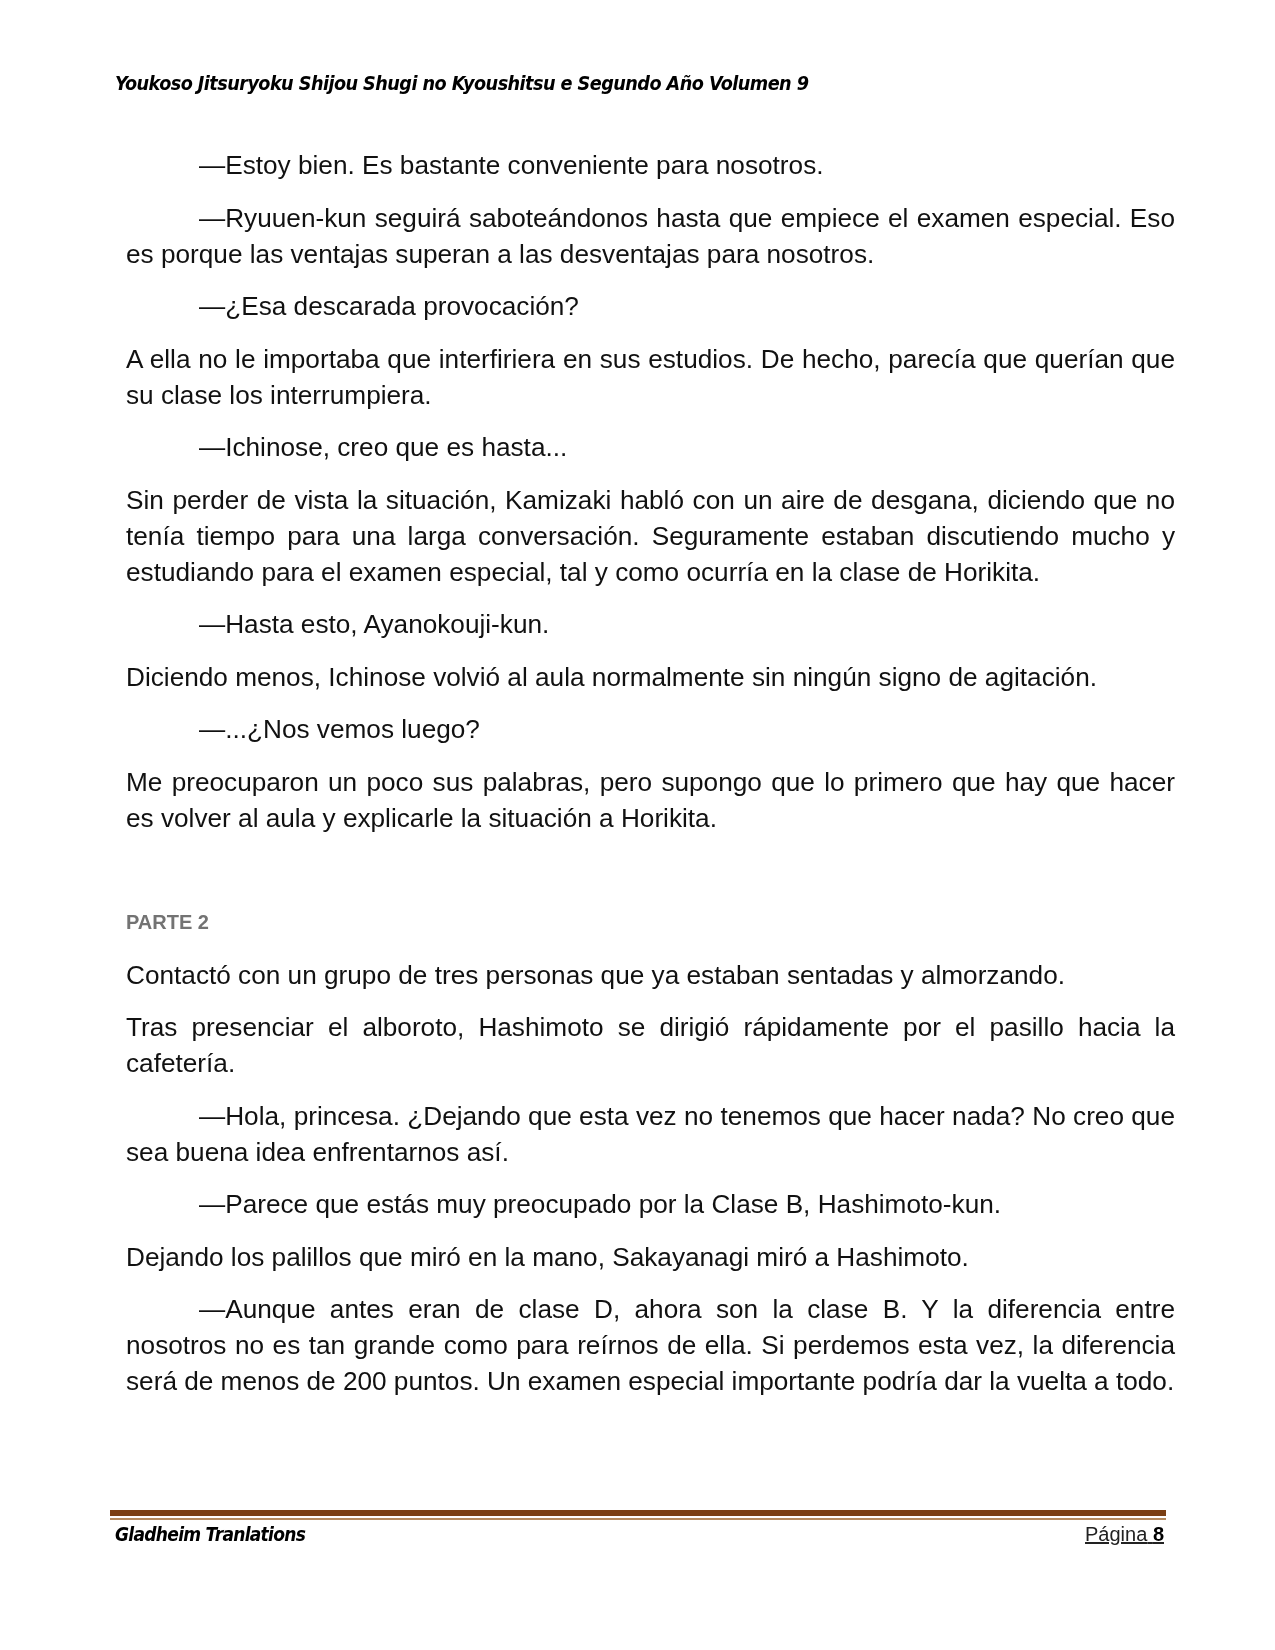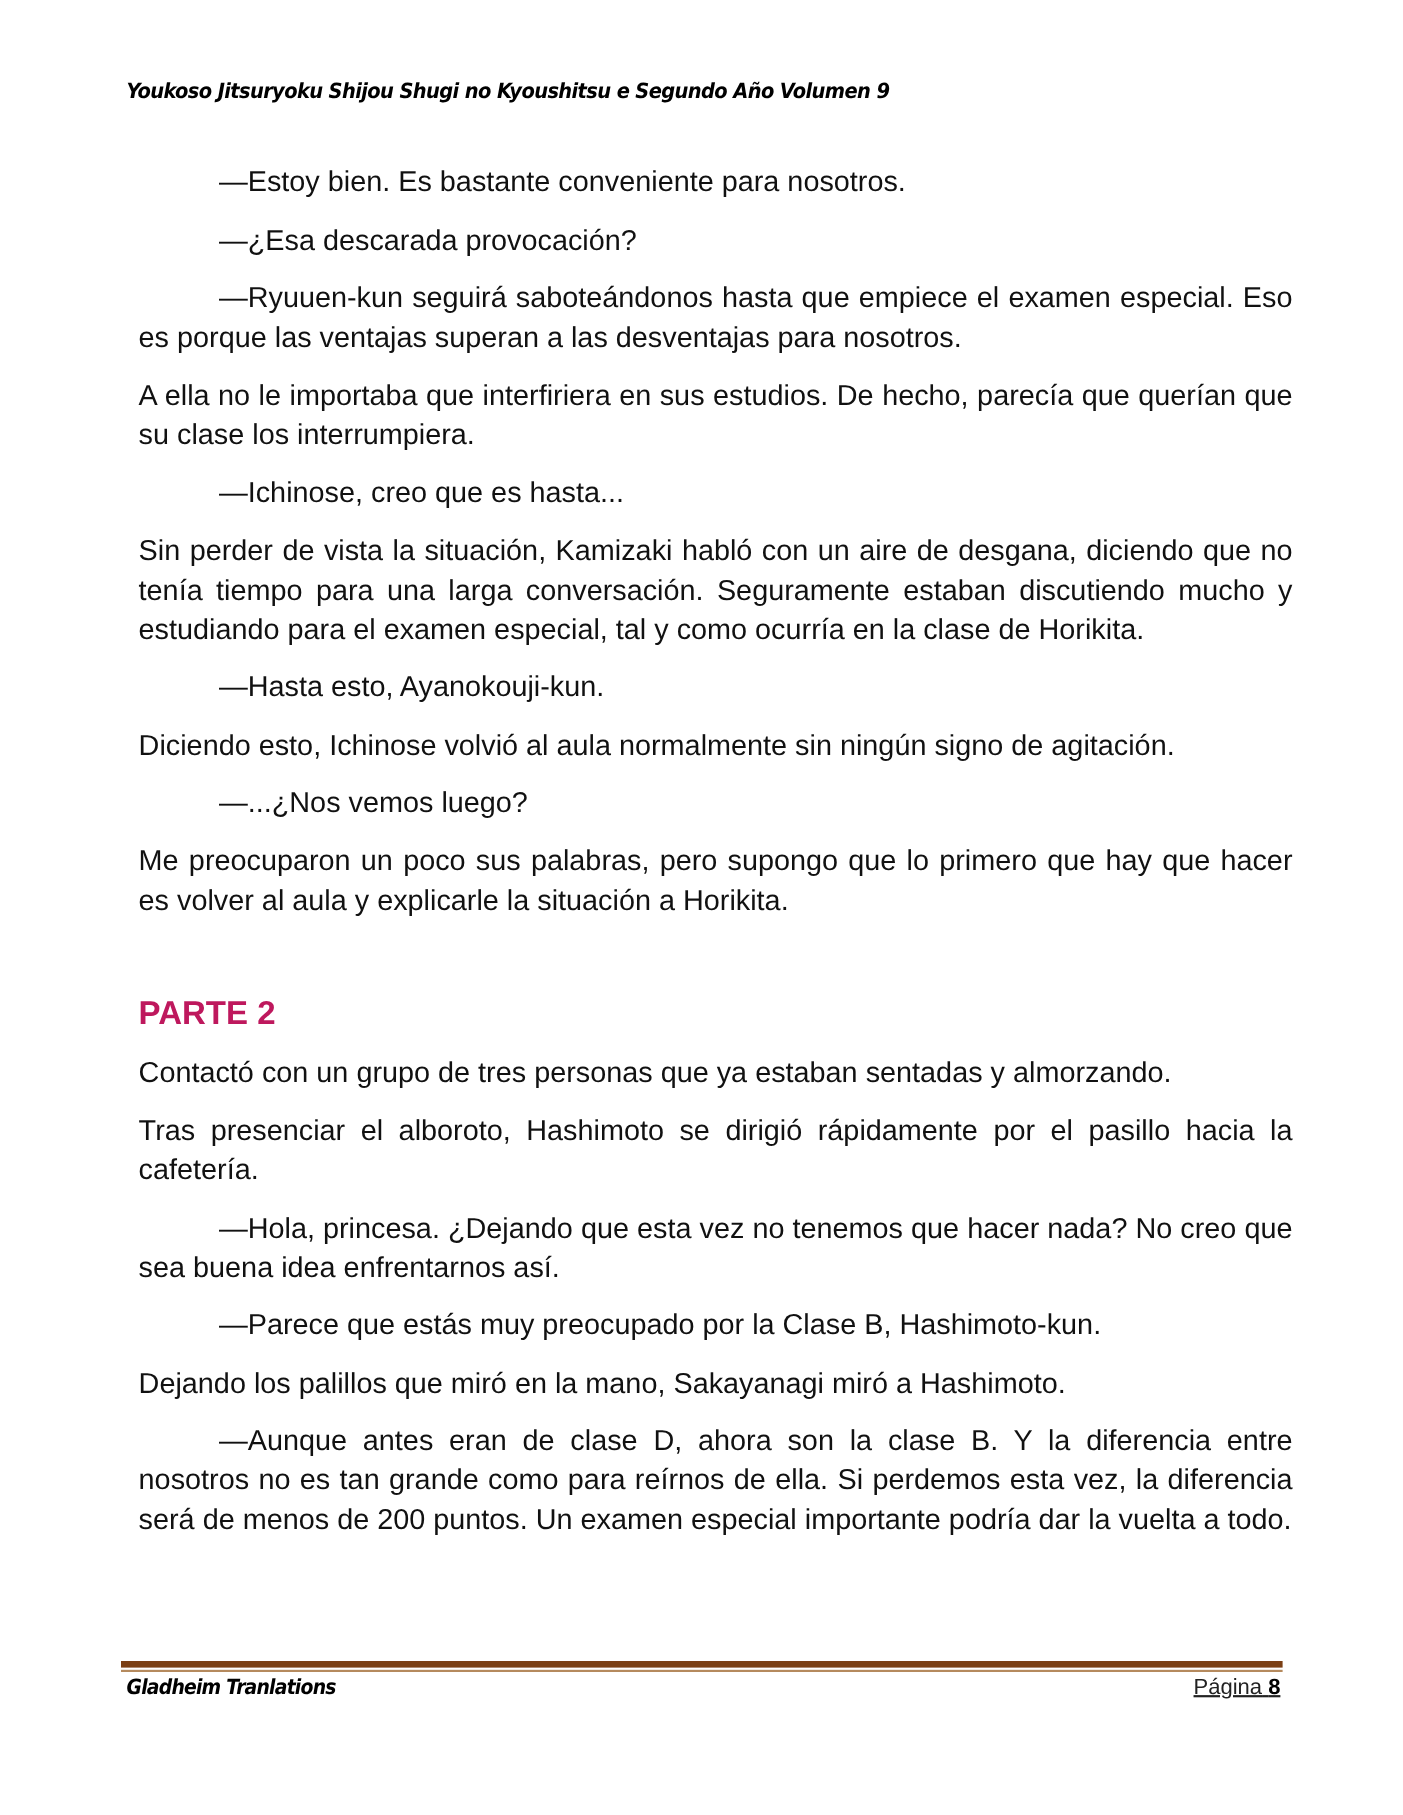--- a/index.html
+++ b/index.html
@@ -12,22 +12,22 @@
     }
     .body-text {
       position: absolute; left: 114px; top: 147px; width: 1049px;
       font-family: "Liberation Sans", sans-serif; font-size: 26.2px; line-height: 36px;
       color: #111;
       margin-left: 12px;
     }
     .body-text p { margin: 0 0 16.5px 0; text-align: justify; }
     .body-text p.dlg { text-indent: 73px; }
     .body-text h2 {
-      font-family: "Liberation Sans", sans-serif; font-weight: bold; font-size: 30px;
-      line-height: 36px; margin: 0 0 16.5px 0; color: #be185d;
+      font-family: "Liberation Sans", sans-serif; font-weight: bold; font-size: 20px;
+      line-height: 36px; margin: 0 0 16.5px 0; color: #737373;
     }
     .spacer { height: 52px; }
     .footer-rule-thick { position: absolute; left: 110px; top: 1510px; width: 1056px; height: 6px; background: #7b3f14; }
     .footer-rule-thin { position: absolute; left: 110px; top: 1518px; width: 1056px; height: 2px; background: #b58a5e; }
     .footer-left {
       position: absolute; left: 115px; top: 1523px;
       font-family: "DejaVu Sans", sans-serif; font-weight: bold; font-style: italic;
       font-size: 19px; color: #000; letter-spacing: -0.8px;
       transform: scaleX(0.9); transform-origin: left top;
     }
@@ -37,27 +37,27 @@
     }
     .footer-right b { font-weight: bold; color: #000; }
   </style>
 </head>
 <body>
 
 <div class="header">Youkoso Jitsuryoku Shijou Shugi no Kyoushitsu e  Segundo Año Volumen 9</div>
 
 <div class="body-text">
   <p class="dlg">—Estoy bien. Es bastante conveniente para nosotros.</p>
+  <p class="dlg">—Ryuuen-kun seguirá saboteándonos hasta que empiece el examen especial. Eso es porque las ventajas superan a las desventajas para nosotros.</p>
   <p class="dlg">—¿Esa descarada provocación?</p>
-  <p class="dlg">—Ryuuen-kun seguirá saboteándonos hasta que empiece el examen especial. Eso es porque las ventajas superan a las desventajas para nosotros.</p>
   <p>A ella no le importaba que interfiriera en sus estudios. De hecho, parecía que querían que su clase los interrumpiera.</p>
   <p class="dlg">—Ichinose, creo que es hasta...</p>
   <p>Sin perder de vista la situación, Kamizaki habló con un aire de desgana, diciendo que no tenía tiempo para una larga conversación. Seguramente estaban discutiendo mucho y estudiando para el examen especial, tal y como ocurría en la clase de Horikita.</p>
   <p class="dlg">—Hasta esto, Ayanokouji-kun.</p>
-  <p>Diciendo esto, Ichinose volvió al aula normalmente sin ningún signo de agitación.</p>
+  <p>Diciendo menos, Ichinose volvió al aula normalmente sin ningún signo de agitación.</p>
   <p class="dlg">—...¿Nos vemos luego?</p>
   <p>Me preocuparon un poco sus palabras, pero supongo que lo primero que hay que hacer es volver al aula y explicarle la situación a Horikita.</p>
 
   <div class="spacer"></div>
 
   <h2>PARTE 2</h2>
 
   <p>Contactó con un grupo de tres personas que ya estaban sentadas y almorzando.</p>
   <p>Tras presenciar el alboroto, Hashimoto se dirigió rápidamente por el pasillo hacia la cafetería.</p>
   <p class="dlg">—Hola, princesa. ¿Dejando que esta vez no tenemos que hacer nada? No creo que sea buena idea enfrentarnos así.</p>

